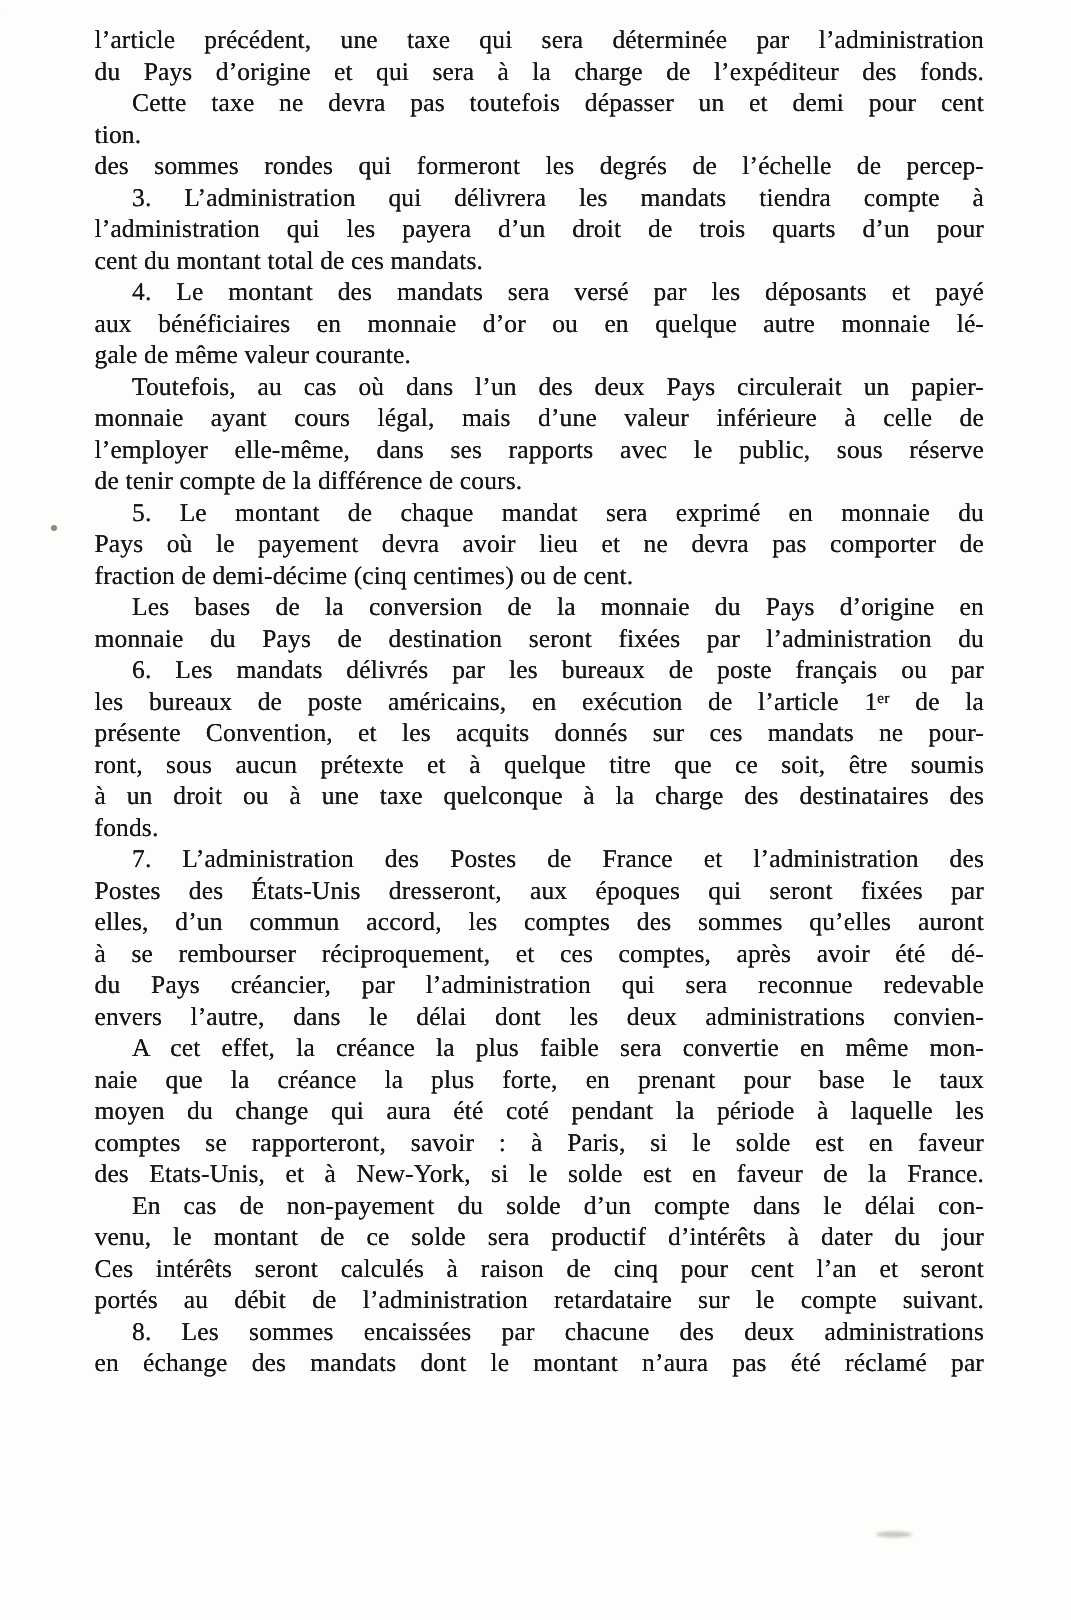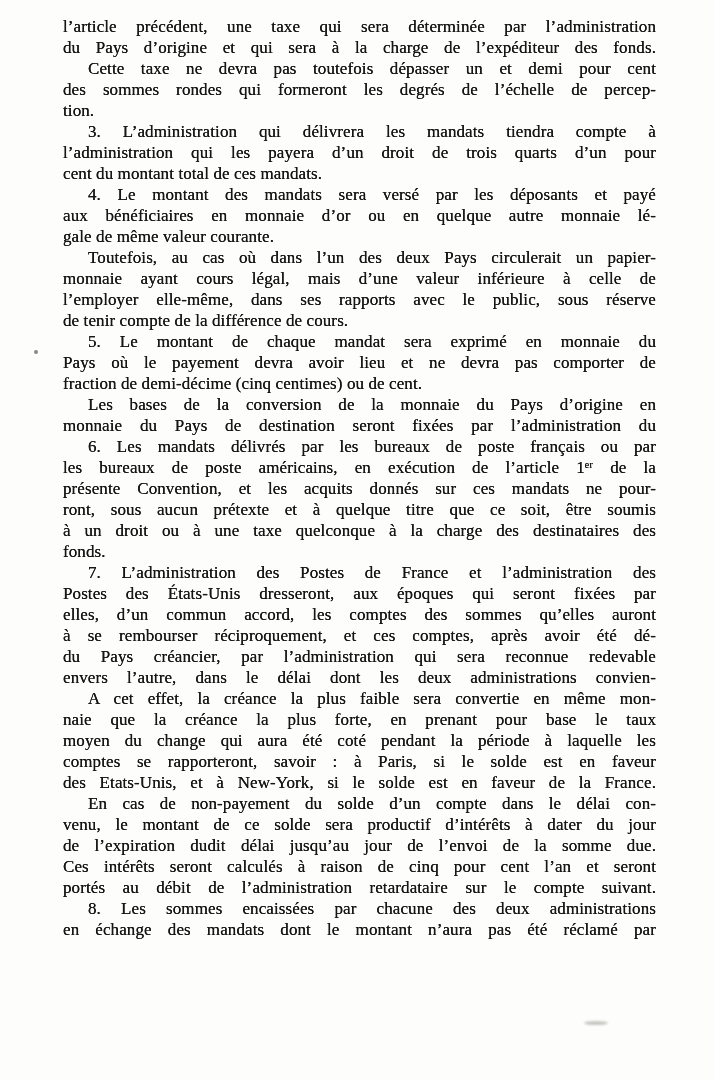--- a/index.html
+++ b/index.html
@@ -63,22 +63,22 @@
   }
 </style>
 </head>
 <body>
 
 <div class="page">
   <div class="textblock" id="textblock">
       <div class="line">l’article précédent, une taxe qui sera déterminée par l’administration</div>
       <div class="line">du Pays d’origine et qui sera à la charge de l’expéditeur des fonds.</div>
       <div class="line indent">Cette taxe ne devra pas toutefois dépasser un et demi pour cent</div>
+      <div class="line flush">tion.</div>
       <div class="line">des sommes rondes qui formeront les degrés de l’échelle de percep-</div>
-      <div class="line flush">tion.</div>
       <div class="line indent">3. L’administration qui délivrera les mandats tiendra compte à</div>
       <div class="line">l’administration qui les payera d’un droit de trois quarts d’un pour</div>
       <div class="line flush">cent du montant total de ces mandats.</div>
       <div class="line indent">4. Le montant des mandats sera versé par les déposants et payé</div>
       <div class="line">aux bénéficiaires en monnaie d’or ou en quelque autre monnaie lé-</div>
       <div class="line flush">gale de même valeur courante.</div>
       <div class="line indent">Toutefois, au cas où dans l’un des deux Pays circulerait un papier-</div>
       <div class="line">monnaie ayant cours légal, mais d’une valeur inférieure à celle de</div>
       <div class="line">l’employer elle-même, dans ses rapports avec le public, sous réserve</div>
       <div class="line flush">de tenir compte de la différence de cours.</div>
@@ -99,21 +99,20 @@
       <div class="line">à se rembourser réciproquement, et ces comptes, après avoir été dé-</div>
       <div class="line">du Pays créancier, par l’administration qui sera reconnue redevable</div>
       <div class="line">envers l’autre, dans le délai dont les deux administrations convien-</div>
       <div class="line indent">A cet effet, la créance la plus faible sera convertie en même mon-</div>
       <div class="line">naie que la créance la plus forte, en prenant pour base le taux</div>
       <div class="line">moyen du change qui aura été coté pendant la période à laquelle les</div>
       <div class="line">comptes se rapporteront, savoir : à Paris, si le solde est en faveur</div>
       <div class="line">des Etats-Unis, et à New-York, si le solde est en faveur de la France.</div>
       <div class="line indent">En cas de non-payement du solde d’un compte dans le délai con-</div>
       <div class="line">venu, le montant de ce solde sera productif d’intérêts à dater du jour</div>
-      <div class="line">de l’expiration dudit délai jusqu’au jour de l’envoi de la somme due.</div>
       <div class="line">Ces intérêts seront calculés à raison de cinq pour cent l’an et seront</div>
       <div class="line">portés au débit de l’administration retardataire sur le compte suivant.</div>
       <div class="line indent">8. Les sommes encaissées par chacune des deux administrations</div>
       <div class="line">en échange des mandats dont le montant n’aura pas été réclamé par</div>
     </div>
   <div class="speck"></div>
   <div class="smudge"></div>
 </div>
 
 </body></html>

